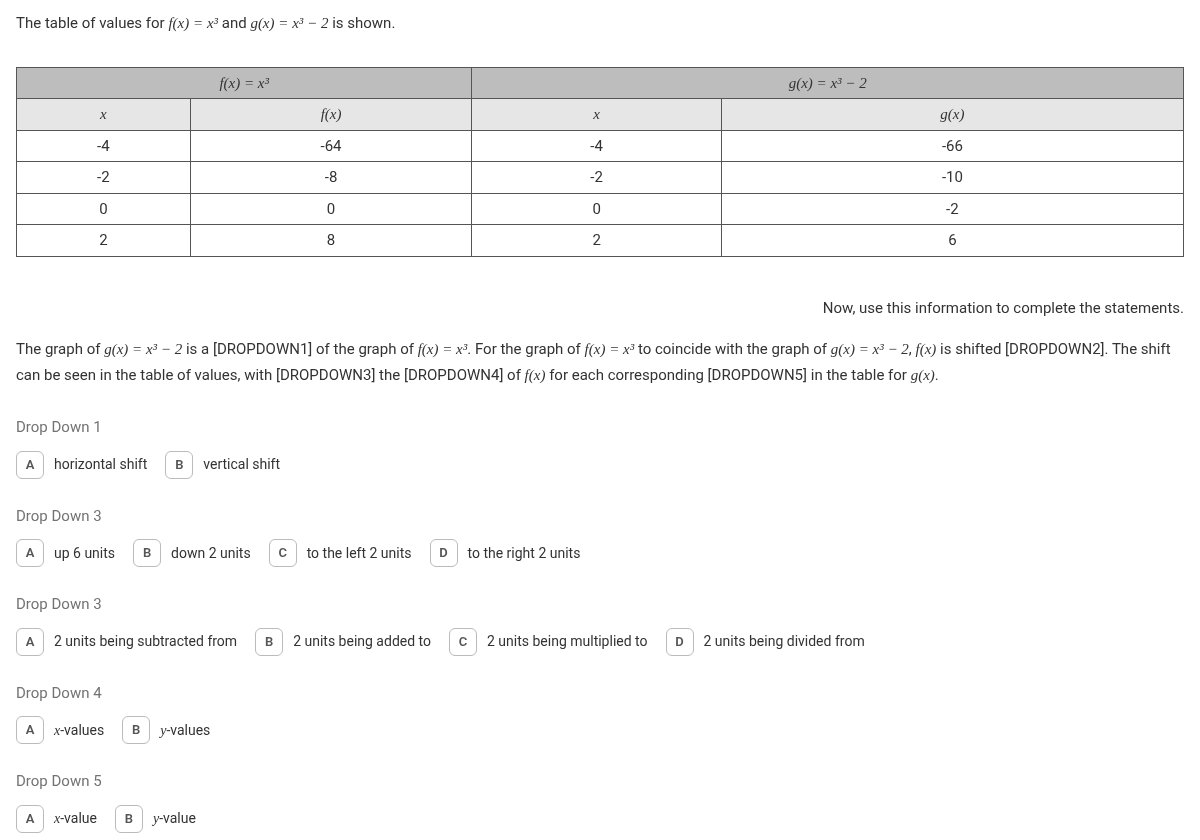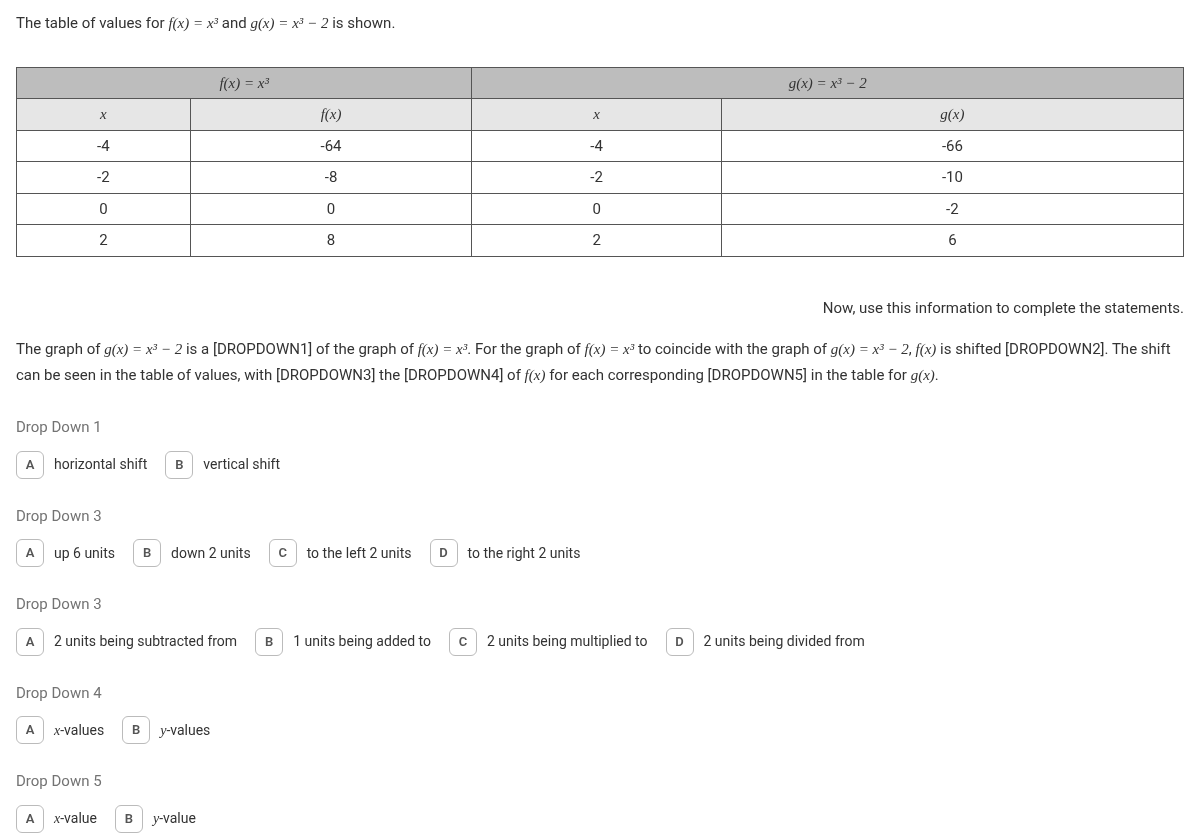--- a/index.html
+++ b/index.html
@@ -163,21 +163,21 @@
     </div>
     <div class="dd-block">
       <div class="dd-title">Drop Down 3</div>
       <div class="options">
         <div class="opt">
           <span class="badge">A</span>
           <span class="label">2 units being subtracted from</span>
         </div>
         <div class="opt">
           <span class="badge">B</span>
-          <span class="label">1 units being added to</span>
+          <span class="label">2 units being added to</span>
         </div>
         <div class="opt">
           <span class="badge">C</span>
           <span class="label">2 units being multiplied to</span>
         </div>
         <div class="opt">
           <span class="badge">D</span>
           <span class="label">2 units being divided from</span>
         </div>
       </div>

